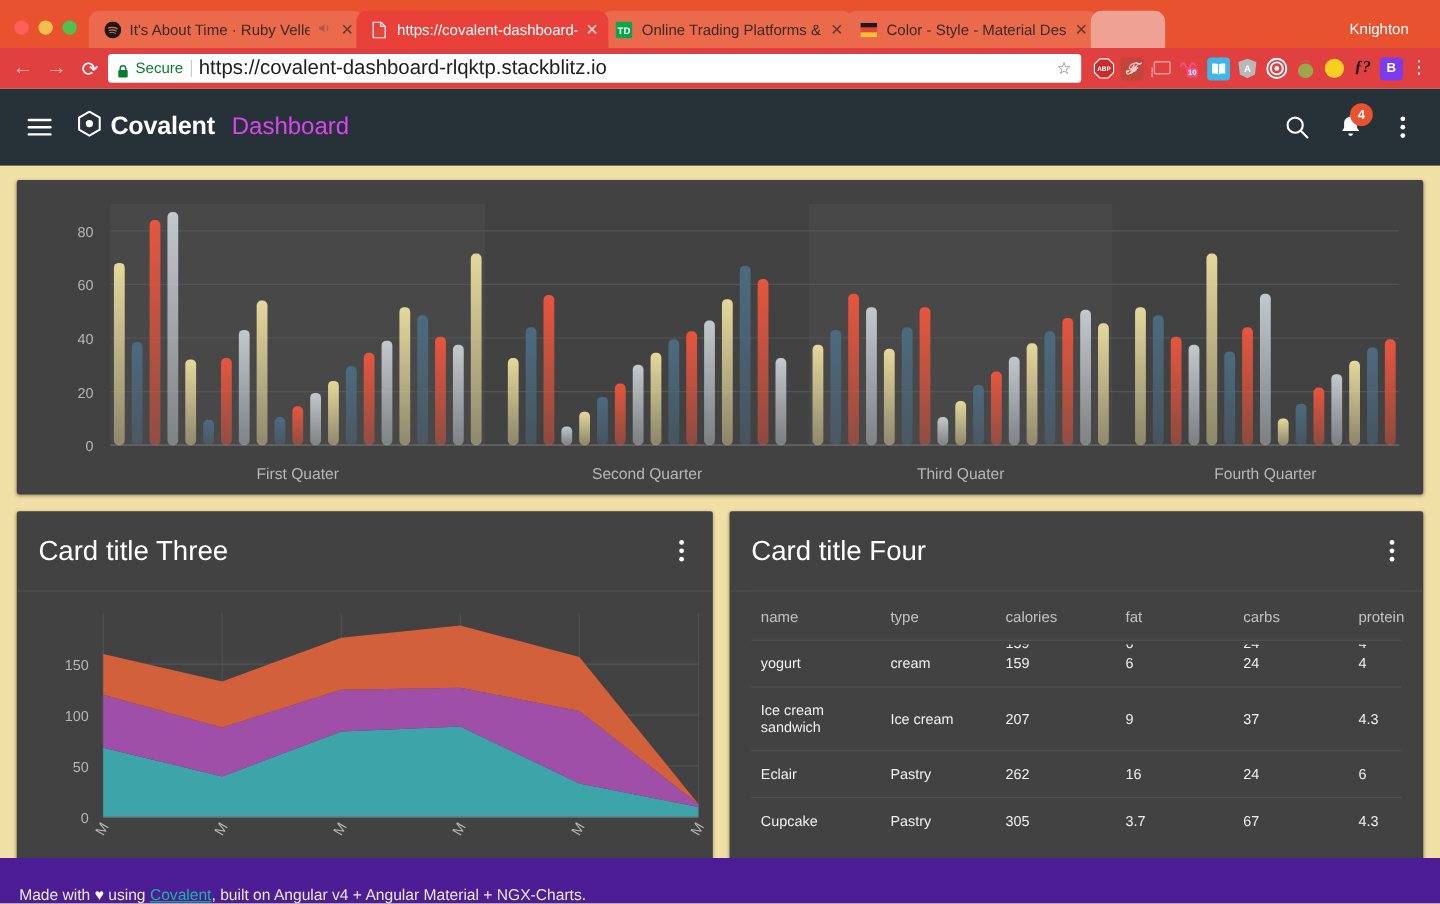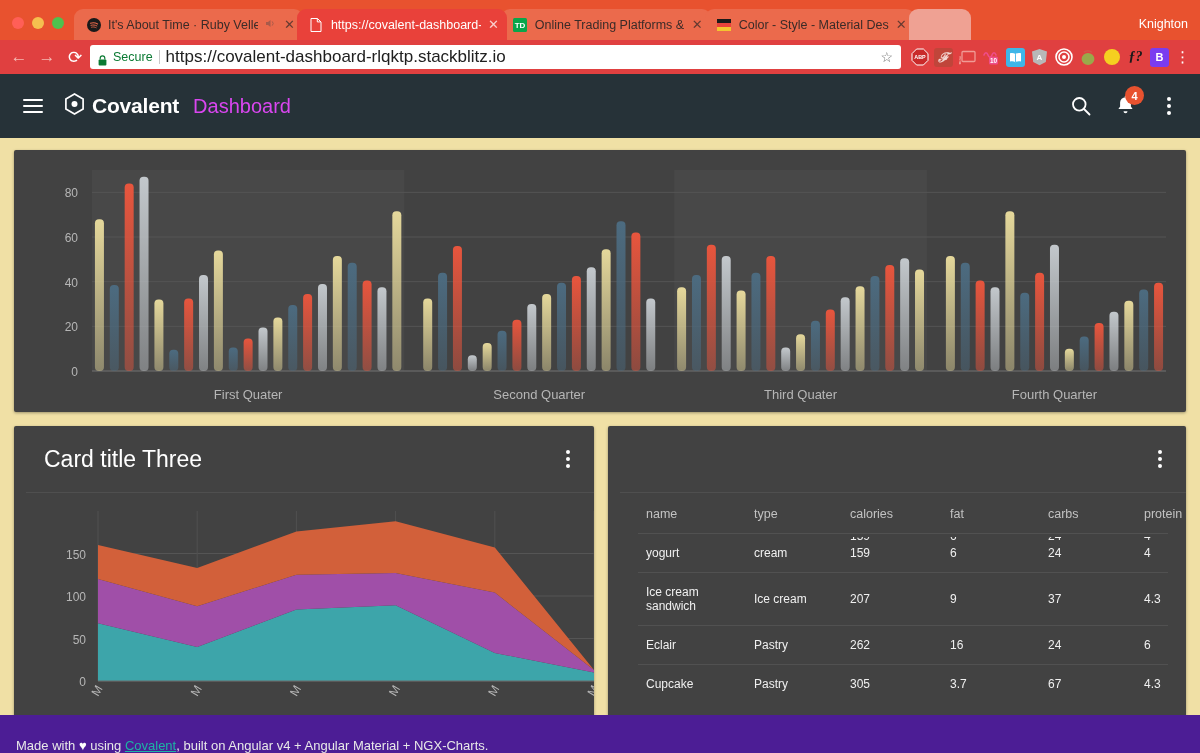--- a/index.html
+++ b/index.html
@@ -32,21 +32,21 @@
   .tab.active { background: #e9413a; color: #ffffff; z-index: 3; }
   .tab .tab-title { max-width: 150px; overflow: hidden; text-overflow: clip;
     display:inline-block; }
   .tab.active .tab-title { color:#fff; }
   .tab-fav { width:15px; height:15px; flex:none; display:flex; align-items:center; justify-content:center; }
   .tab-close { font-size: 13px; opacity:.75; flex:none; line-height:1; }
   .tab-audio { font-size: 11px; opacity:.6; flex:none; }
   .tab.ghost { width:62px; background:#efa193; }
 
   #profile-name {
-    position:absolute; right:12px; bottom:9px;
+    position:absolute; right:26px; bottom:9px;
     color:#fff; font-size:12.5px;
   }
 
   #omni-bar {
     height: 34px; background: #e04040;
     display: flex; align-items: center; gap: 2px; padding: 0 6px;
   }
   .nav-btn { width:26px; height:26px; display:flex; align-items:center;
     justify-content:center; color:#f5b9b3; font-size:17px; flex:none; }
   .nav-btn.enabled { color:#fff; }
@@ -88,21 +88,20 @@
   }
   #more-dots { display:flex; flex-direction:column; gap:3px; }
   #more-dots i { width:4px; height:4px; background:#fff; border-radius:50%; display:block; }
 
   
   #content { padding: 12px 14px 0 14px; }
   .card {
     background:#424242; border-radius:2px;
     box-shadow: 0 1px 3px rgba(0,0,0,.35);
     overflow:hidden;
-    padding-left:12px;
   }
   .card-header {
     height: 67px; display:flex; align-items:center; padding: 0 18px;
     border-bottom: 1px solid #4f4f4f;
   }
   .card-title { color:#fff; font-size:23px; font-weight:400; }
   .card-menu { margin-left:auto; display:flex; flex-direction:column; gap:3px;
     padding:6px; }
   .card-menu i { width:4px; height:4px; background:#fff; border-radius:50%; display:block; }
 
@@ -892,20 +891,21 @@
               <text x="0" y="0" font-size="12" fill="#b6b6b6" text-anchor="start" font-family="Liberation Sans, sans-serif">M</text>
             </g>
             <g transform="translate(568,204) rotate(-60)">
               <text x="0" y="0" font-size="12" fill="#b6b6b6" text-anchor="start" font-family="Liberation Sans, sans-serif">M</text>
             </g>
           </svg>
       </div>
 
       <div class="card" id="card-four">
         <div class="card-header">
+          <span class="card-title">Card title Four</span>
           <span class="card-menu">
               <i></i>
               <i></i>
               <i></i>
             </span>
         </div>
         <div id="tbl-wrap">
           <table id="tbl">
             <thead>
               <tr id="thead-row">

